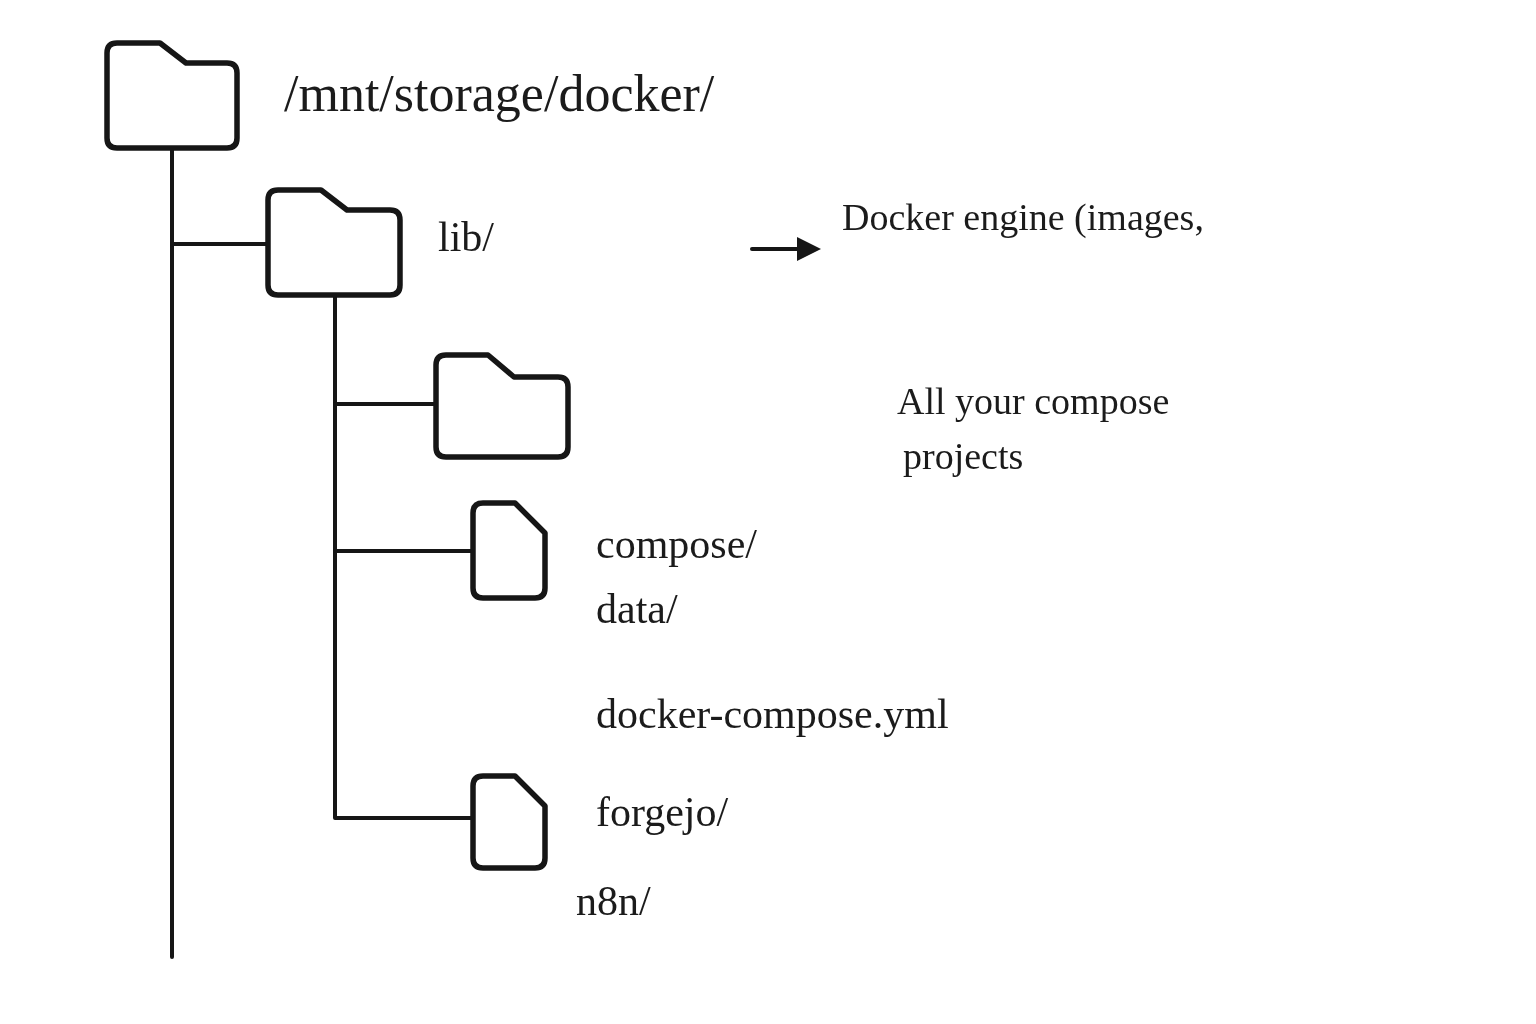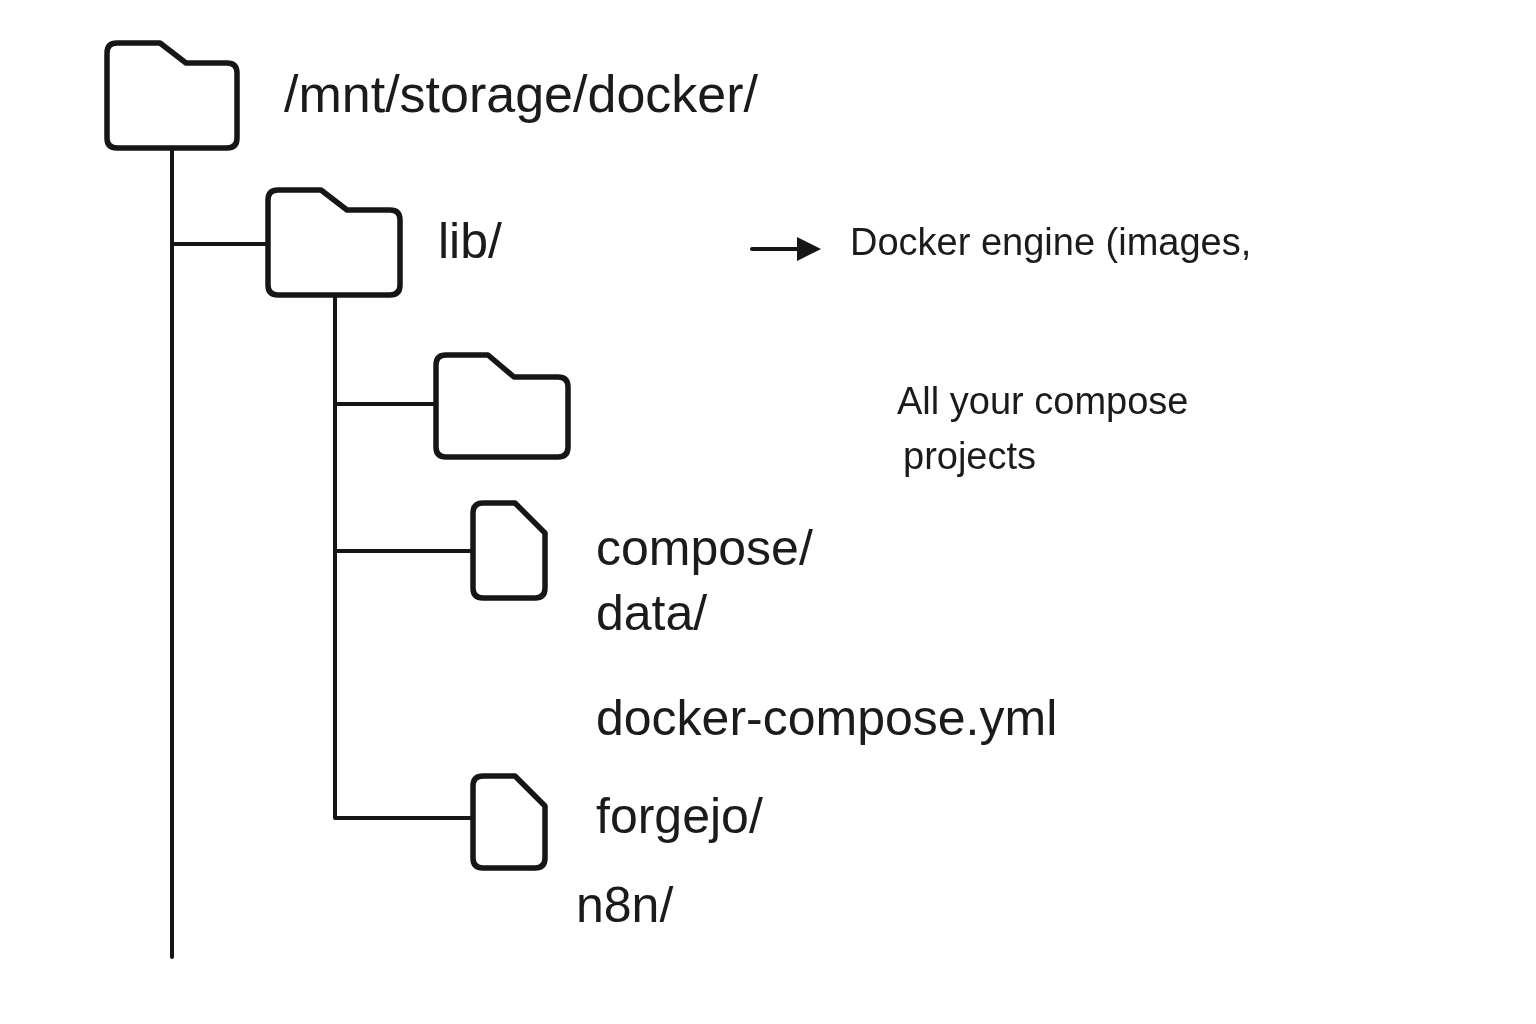--- a/index.html
+++ b/index.html
@@ -12,21 +12,21 @@
     margin: 0;
     padding: 0;
     background: var(--bg);
   }
   .canvas {
     position: relative;
     width: 1536px;
     height: 1024px;
     background: var(--bg);
     overflow: hidden;
-    font-family: Liberation Sans, sans-serif;
+    font-family: Liberation Serif, serif;
     color: var(--text);
   }
   .art {
     position: absolute;
     left: 0;
     top: 0;
   }
   .art path {
     stroke: var(--line);
     fill: none;
@@ -36,21 +36,21 @@
   .art .connector { stroke-width: 4; }
   .art .icon-shape { stroke-width: 5.5; }
   .art .arrow-head { fill: var(--line); stroke: none; }
   .label {
     position: absolute;
     line-height: 1;
     white-space: pre;
     color: var(--text);
   }
   .label-lg { font-size: 52px; }
-  .label-md { font-size: 50px; }
+  .label-md { font-size: 42px; }
   .label-sm { font-size: 38px; }
 </style>
 </head>
 <body>
 
 <div class="canvas">
 
   <svg class="art" width="1536" height="1024" viewBox="0 0 1536 1024">
 
     <g>
@@ -83,18 +83,18 @@
   <div class="label label-md" style="left:596px; top:523px;">compose/</div>
 
   <div class="label label-md" style="left:596px; top:588px;">data/</div>
 
   <div class="label label-md" style="left:596px; top:791px;">forgejo/</div>
 
   <div class="label label-md" style="left:596px; top:693px;">docker-compose.yml</div>
 
   <div class="label label-md" style="left:576px; top:880px;">n8n/</div>
 
-  <div class="label label-sm" style="left:842px; top:223px;margin-left:8px;">Docker engine (images,</div>
+  <div class="label label-sm" style="left:842px; top:198px;">Docker engine (images,</div>
 
   <div class="label label-sm" style="left:897px; top:382px;">All your compose</div>
   <div class="label label-sm" style="left:903px; top:437px;">projects</div>
 
 </div>
 
 </body></html>

